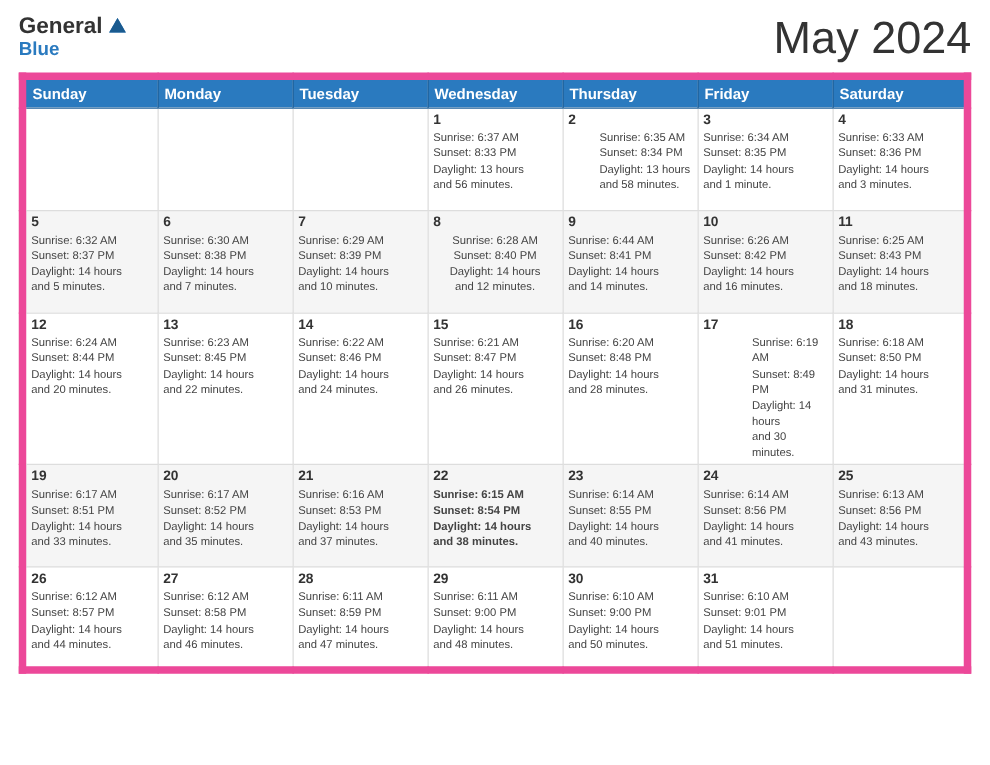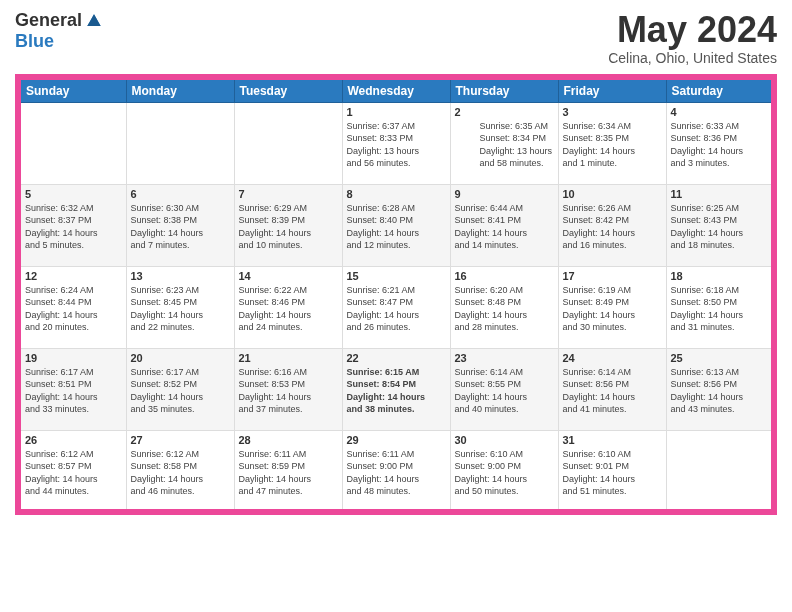--- a/index.html
+++ b/index.html
@@ -30,35 +30,35 @@
     .logo-text {
       display: flex;
       align-items: center;
     }
     .logo-general {
       font-size: 18px;
       font-weight: bold;
       color: #333;
     }
     .logo-blue {
-      font-size: 18px;
+      font-size: 15px;
       font-weight: bold;
       color: #2a7abf;
     }
     .logo-icon {
       width: 20px;
       height: 20px;
       margin-left: 2px;
     }
     .title-section {
       text-align: right;
     }
     .month-title {
       font-size: 36px;
-      font-weight: bold;
+      font-weight: normal;
       color: #333;
       line-height: 1.1;
     }
     .location {
       font-size: 14px;
       color: #555;
     }
     .calendar {
       width: 100%;
       border-collapse: collapse;
@@ -112,21 +112,20 @@
         <span class="logo-general">General</span>
         <svg class="logo-icon" viewBox="0 0 24 24">
           <polygon points="4,18 12,4 20,18" fill="#2a7abf"></polygon>
           <polygon points="10,18 18,4 26,18" fill="#1a5a8f" transform="translate(-6,0)"></polygon>
         </svg>
       </div>
       <span class="logo-blue">Blue</span>
     </div>
     <div class="title-section">
       <div class="month-title">May 2024</div>
-      <div class="location">Celina, Ohio, United States</div>
     </div>
   </div>
 
   <table class="calendar">
     <thead>
       <tr>
         <th>Sunday</th>
         <th>Monday</th>
         <th>Tuesday</th>
         <th>Wednesday</th>
@@ -186,21 +185,21 @@
           </td>
           <td>
             <span class="day-number">7</span>
             <div class="day-info" style="white-space: pre-line;">Sunrise: 6:29 AM
 Sunset: 8:39 PM
 Daylight: 14 hours
 and 10 minutes.</div>
           </td>
           <td>
             <span class="day-number">8</span>
-            <div class="day-info" style="white-space: pre-line;">Sunrise: 6:28 AM
+            <div class="day-info" style="white-space: pre-line; text-align: center;">Sunrise: 6:28 AM
 Sunset: 8:40 PM
 Daylight: 14 hours
 and 12 minutes.</div>
           </td>
           <td>
             <span class="day-number">9</span>
             <div class="day-info" style="white-space: pre-line;">Sunrise: 6:44 AM
 Sunset: 8:41 PM
 Daylight: 14 hours
 and 14 minutes.</div>
@@ -251,21 +250,21 @@
           </td>
           <td>
             <span class="day-number">16</span>
             <div class="day-info" style="white-space: pre-line;">Sunrise: 6:20 AM
 Sunset: 8:48 PM
 Daylight: 14 hours
 and 28 minutes.</div>
           </td>
           <td>
             <span class="day-number">17</span>
-            <div class="day-info" style="white-space: pre-line;">Sunrise: 6:19 AM
+            <div class="day-info" style="white-space: pre-line; margin-left: 39px;">Sunrise: 6:19 AM
 Sunset: 8:49 PM
 Daylight: 14 hours
 and 30 minutes.</div>
           </td>
           <td>
             <span class="day-number">18</span>
             <div class="day-info" style="white-space: pre-line;">Sunrise: 6:18 AM
 Sunset: 8:50 PM
 Daylight: 14 hours
 and 31 minutes.</div>

